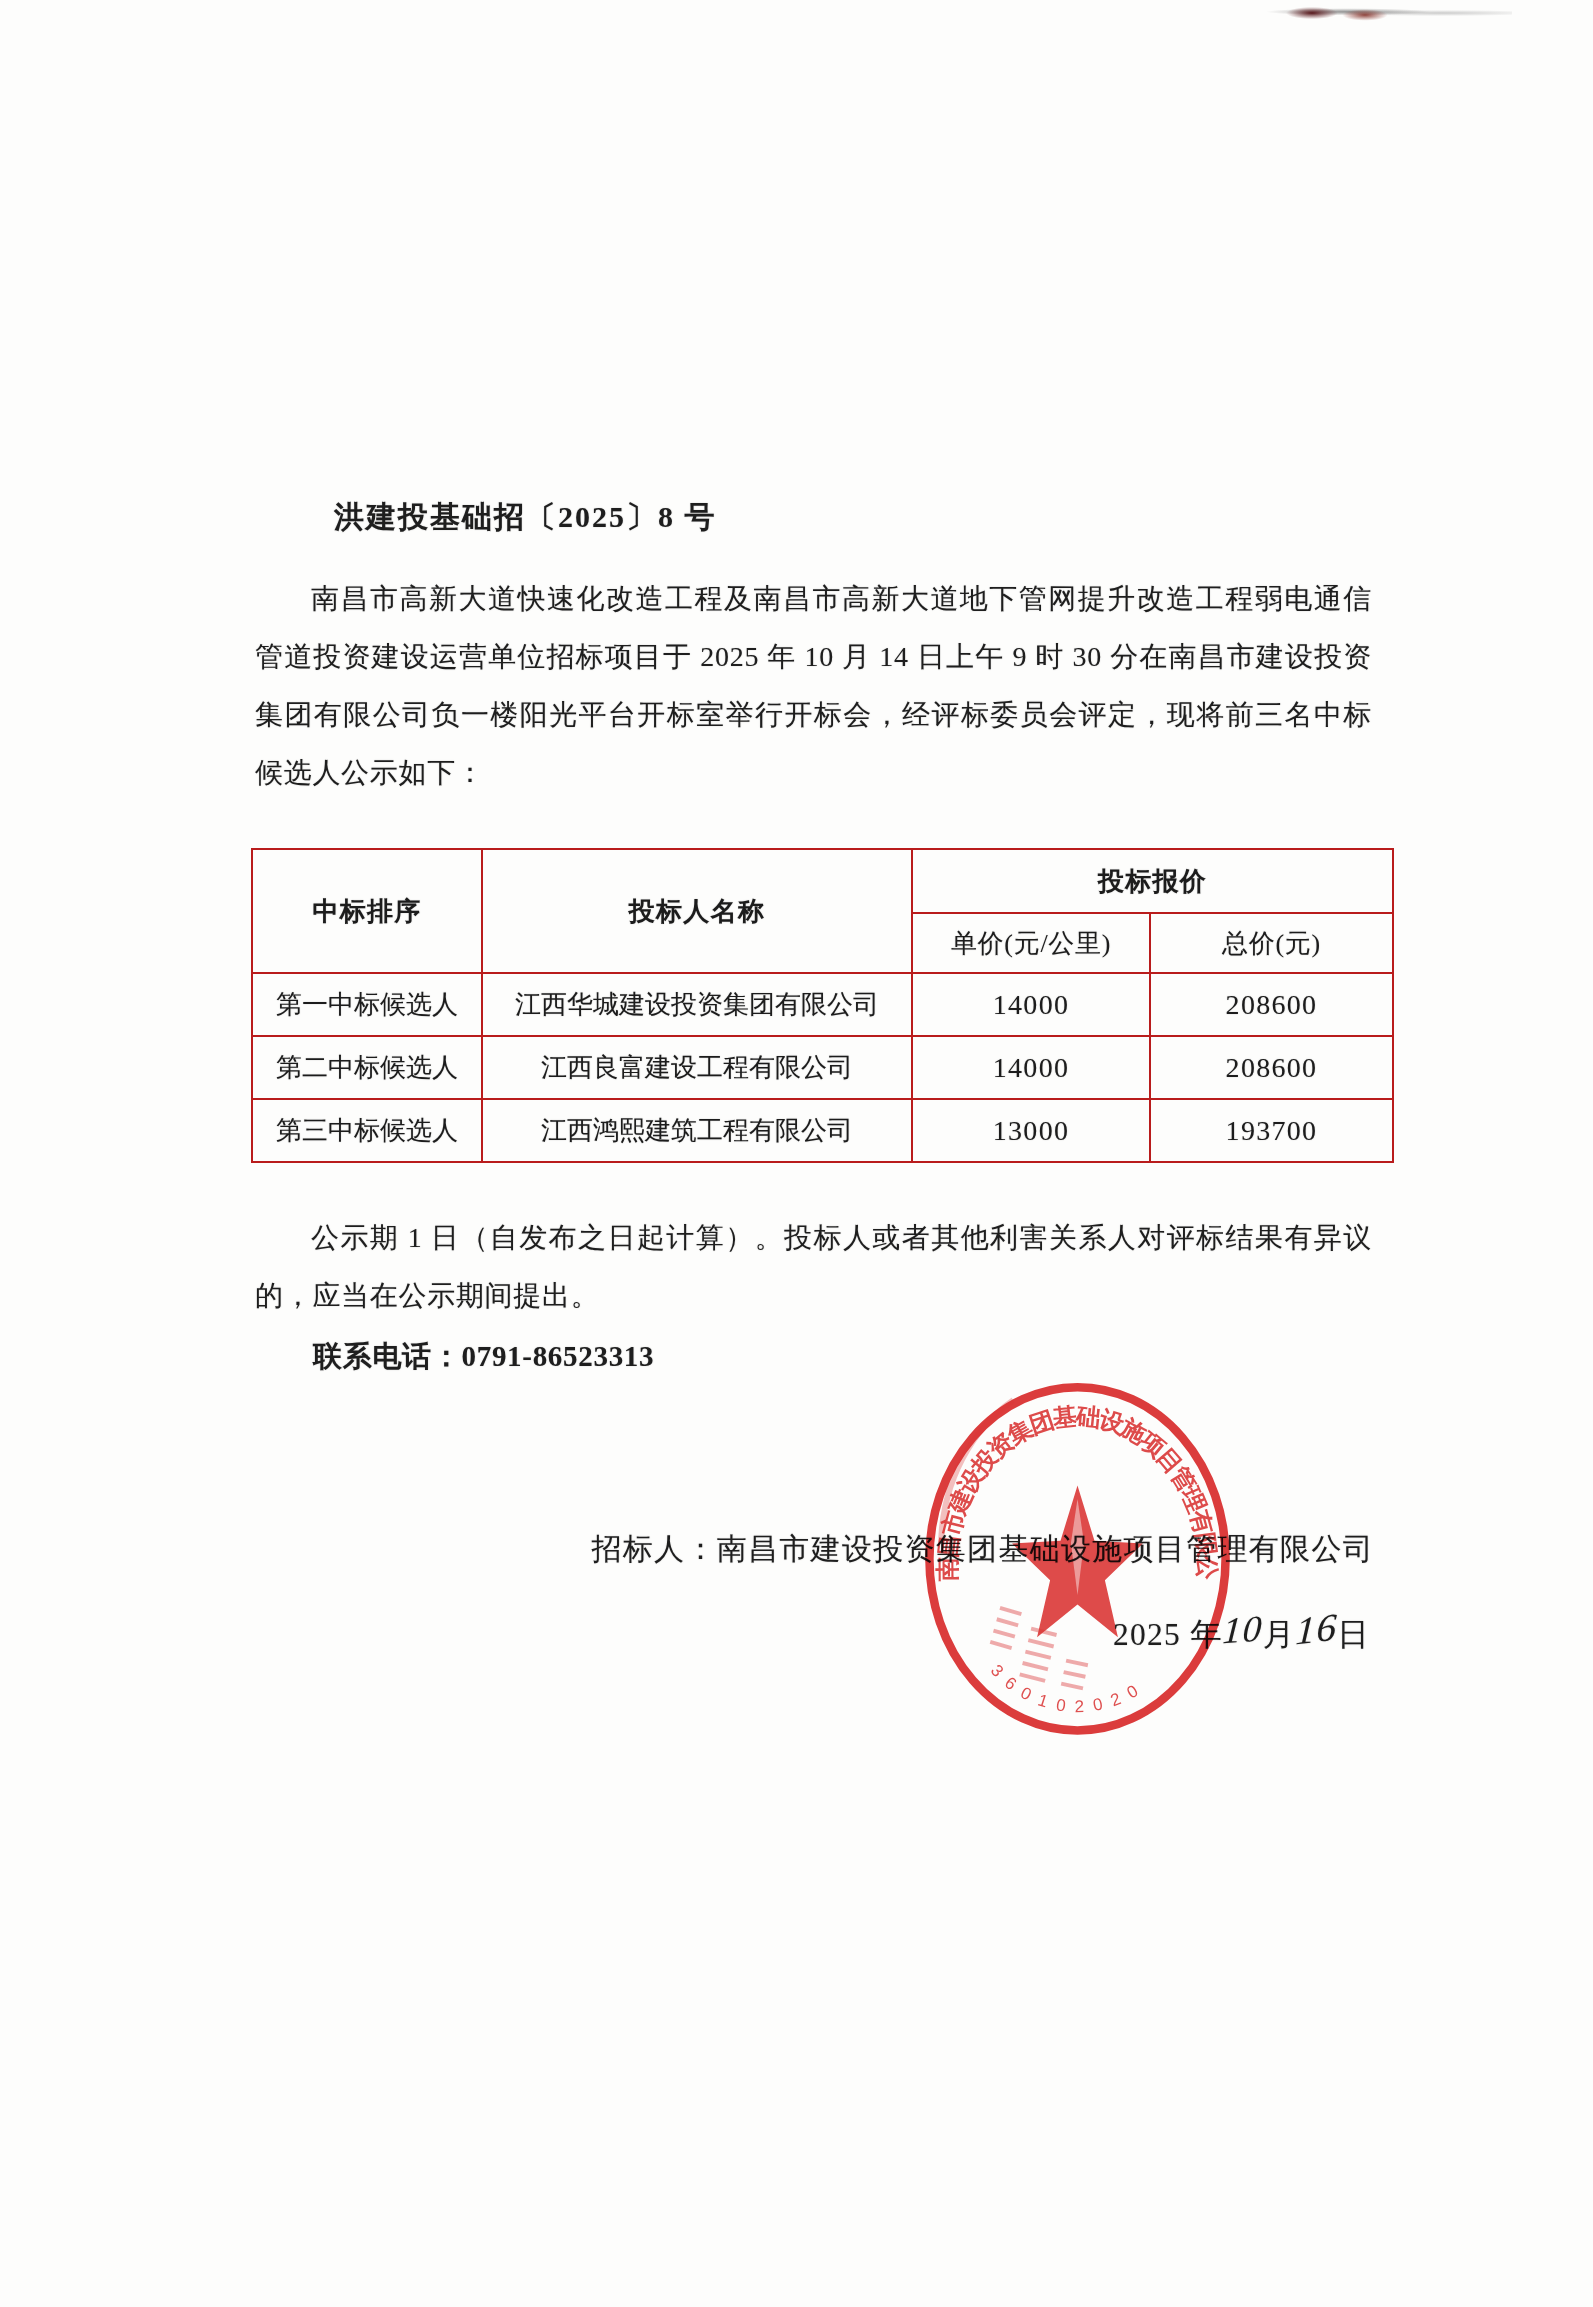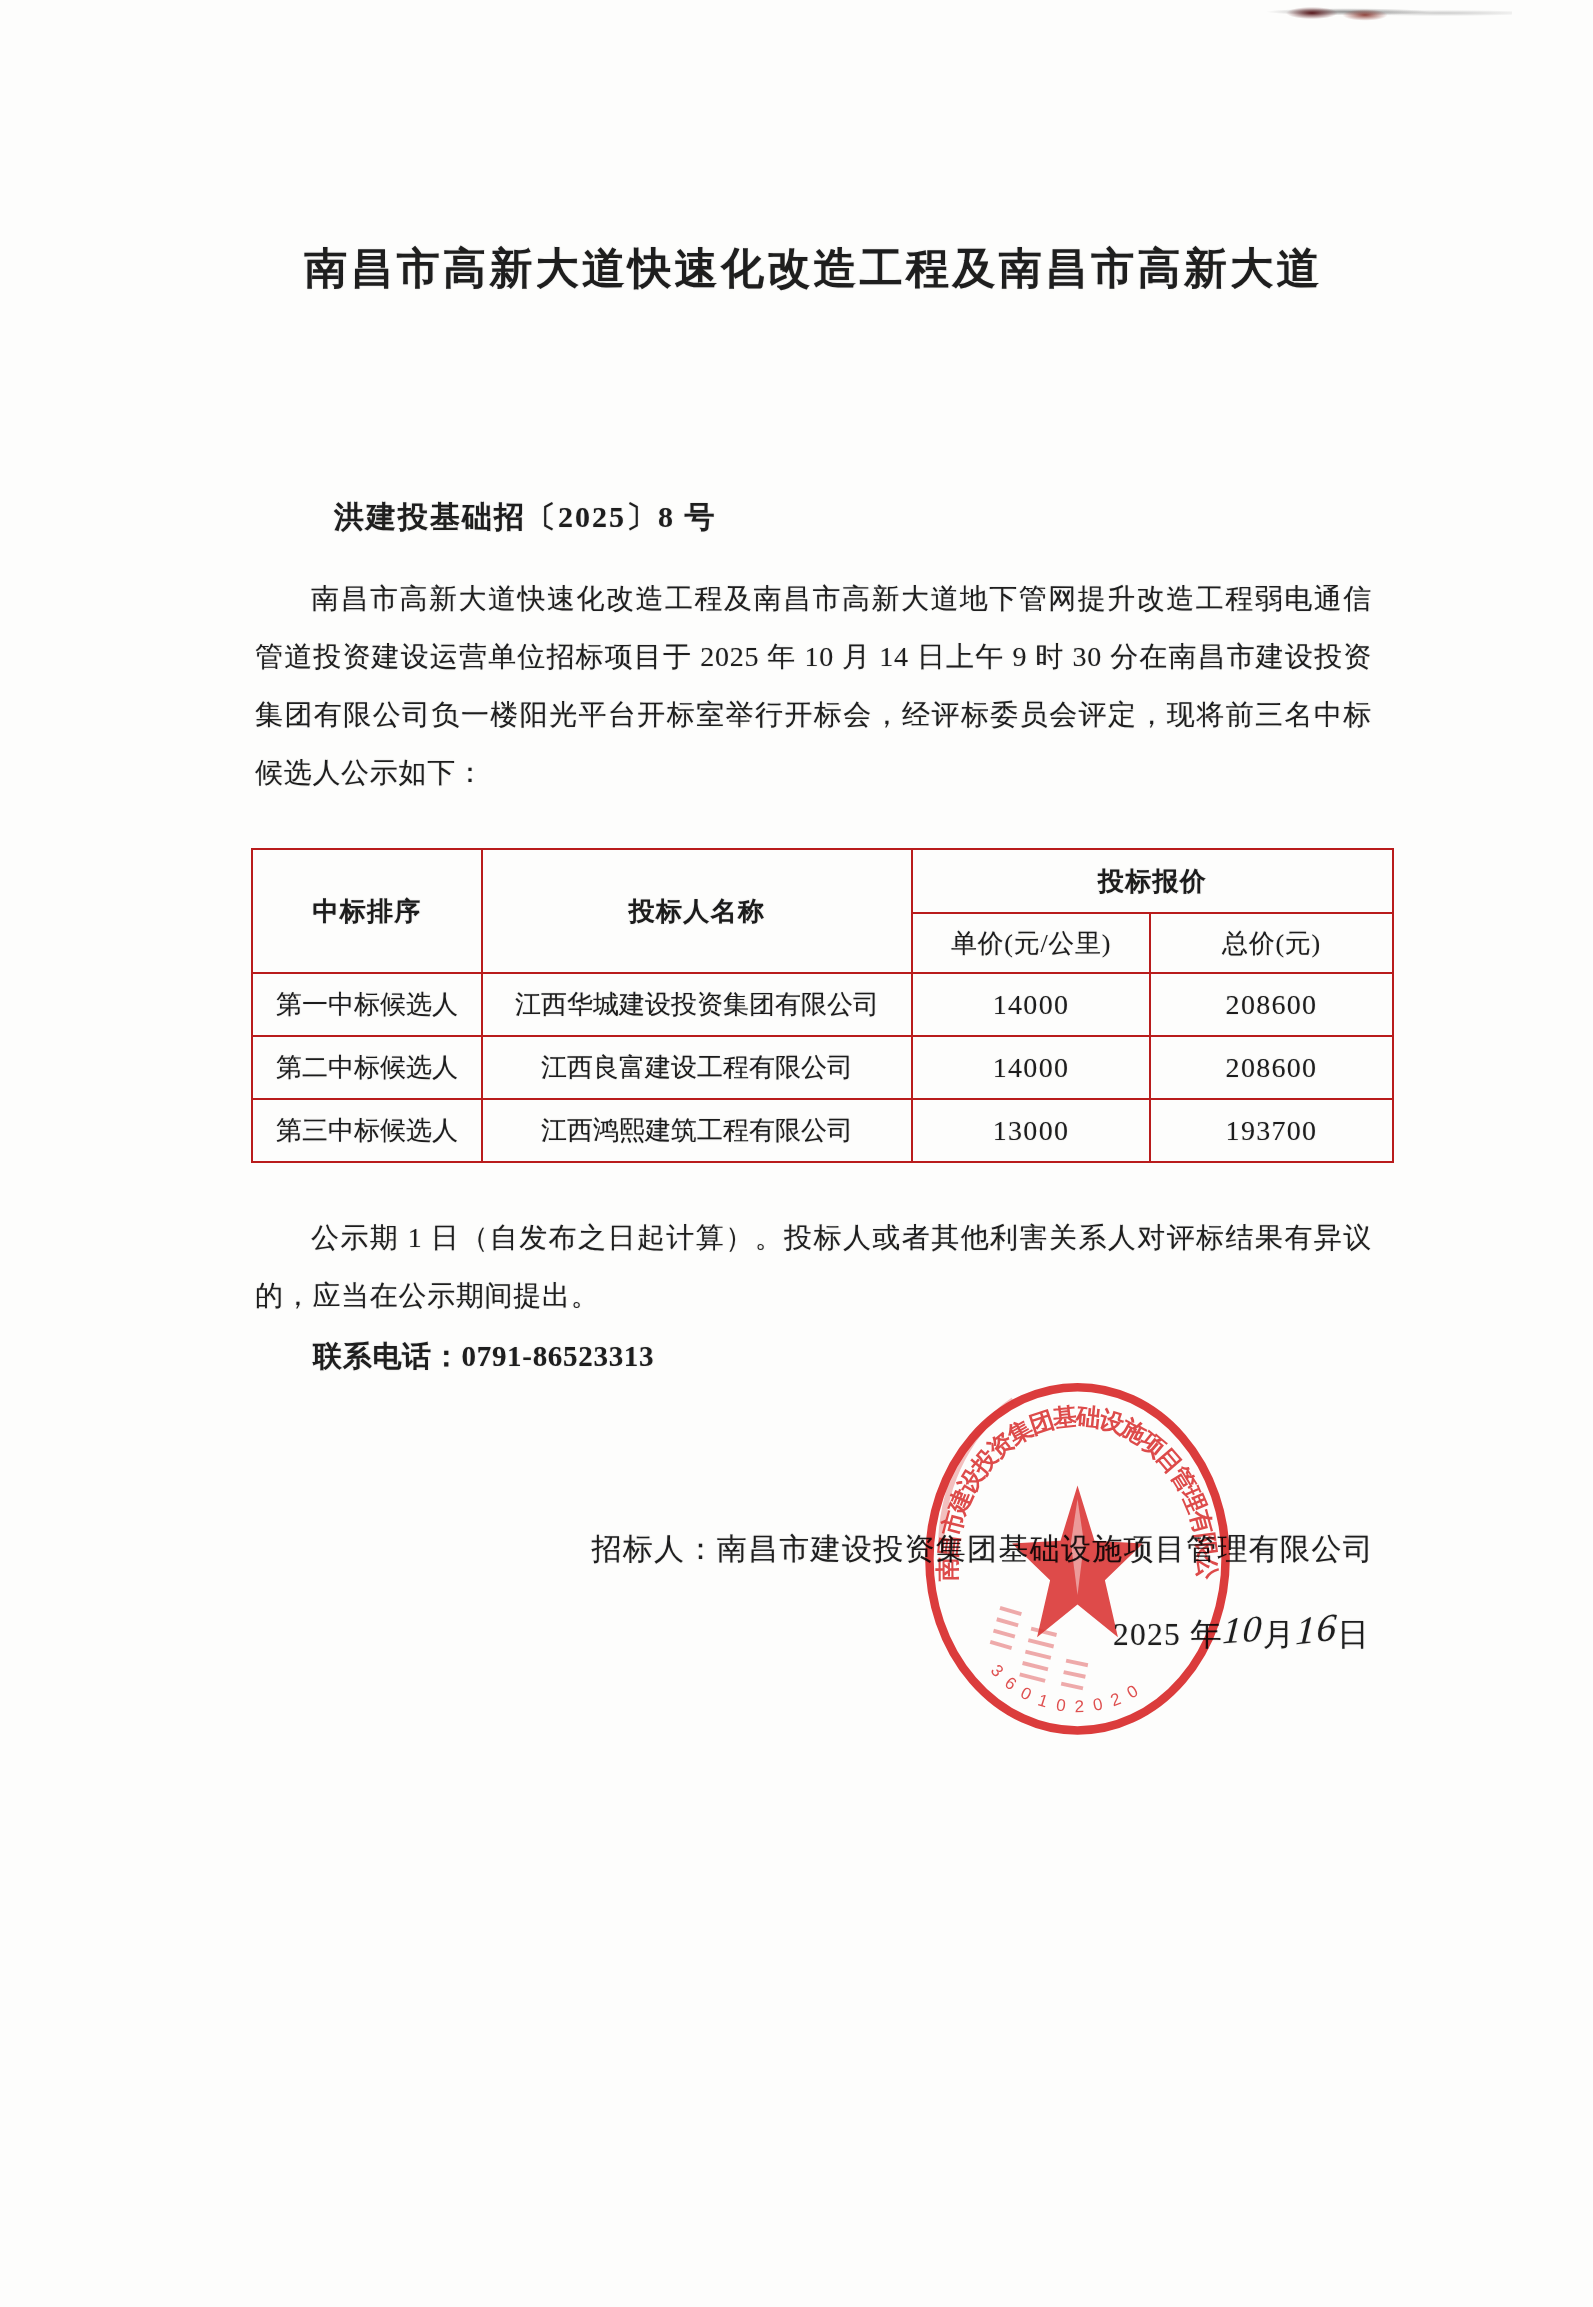--- a/index.html
+++ b/index.html
@@ -87,21 +87,20 @@
 </style>
 </head>
 <body>
 
 <div class="page">
 
   <div class="smudge"></div>
 
   <div class="soft">
     <div class="title-block scan-text">
-      <div>南昌市高新大道快速化改造工程及南昌市高新大道</div>
     </div>
 
     <div class="doc-number scan-text">洪建投基础招〔2025〕8 号</div>
 
     <div class="intro scan-text">南昌市高新大道快速化改造工程及南昌市高新大道地下管网提升改造工程弱电通信管道投资建设运营单位招标项目于 2025 年 10 月 14 日上午 9 时 30 分在南昌市建设投资集团有限公司负一楼阳光平台开标室举行开标会，经评标委员会评定，现将前三名中标候选人公示如下：</div>
 
     <table class="bids scan-text">
       <colgroup>
         <col style="width:230px">
           <col style="width:430px">

